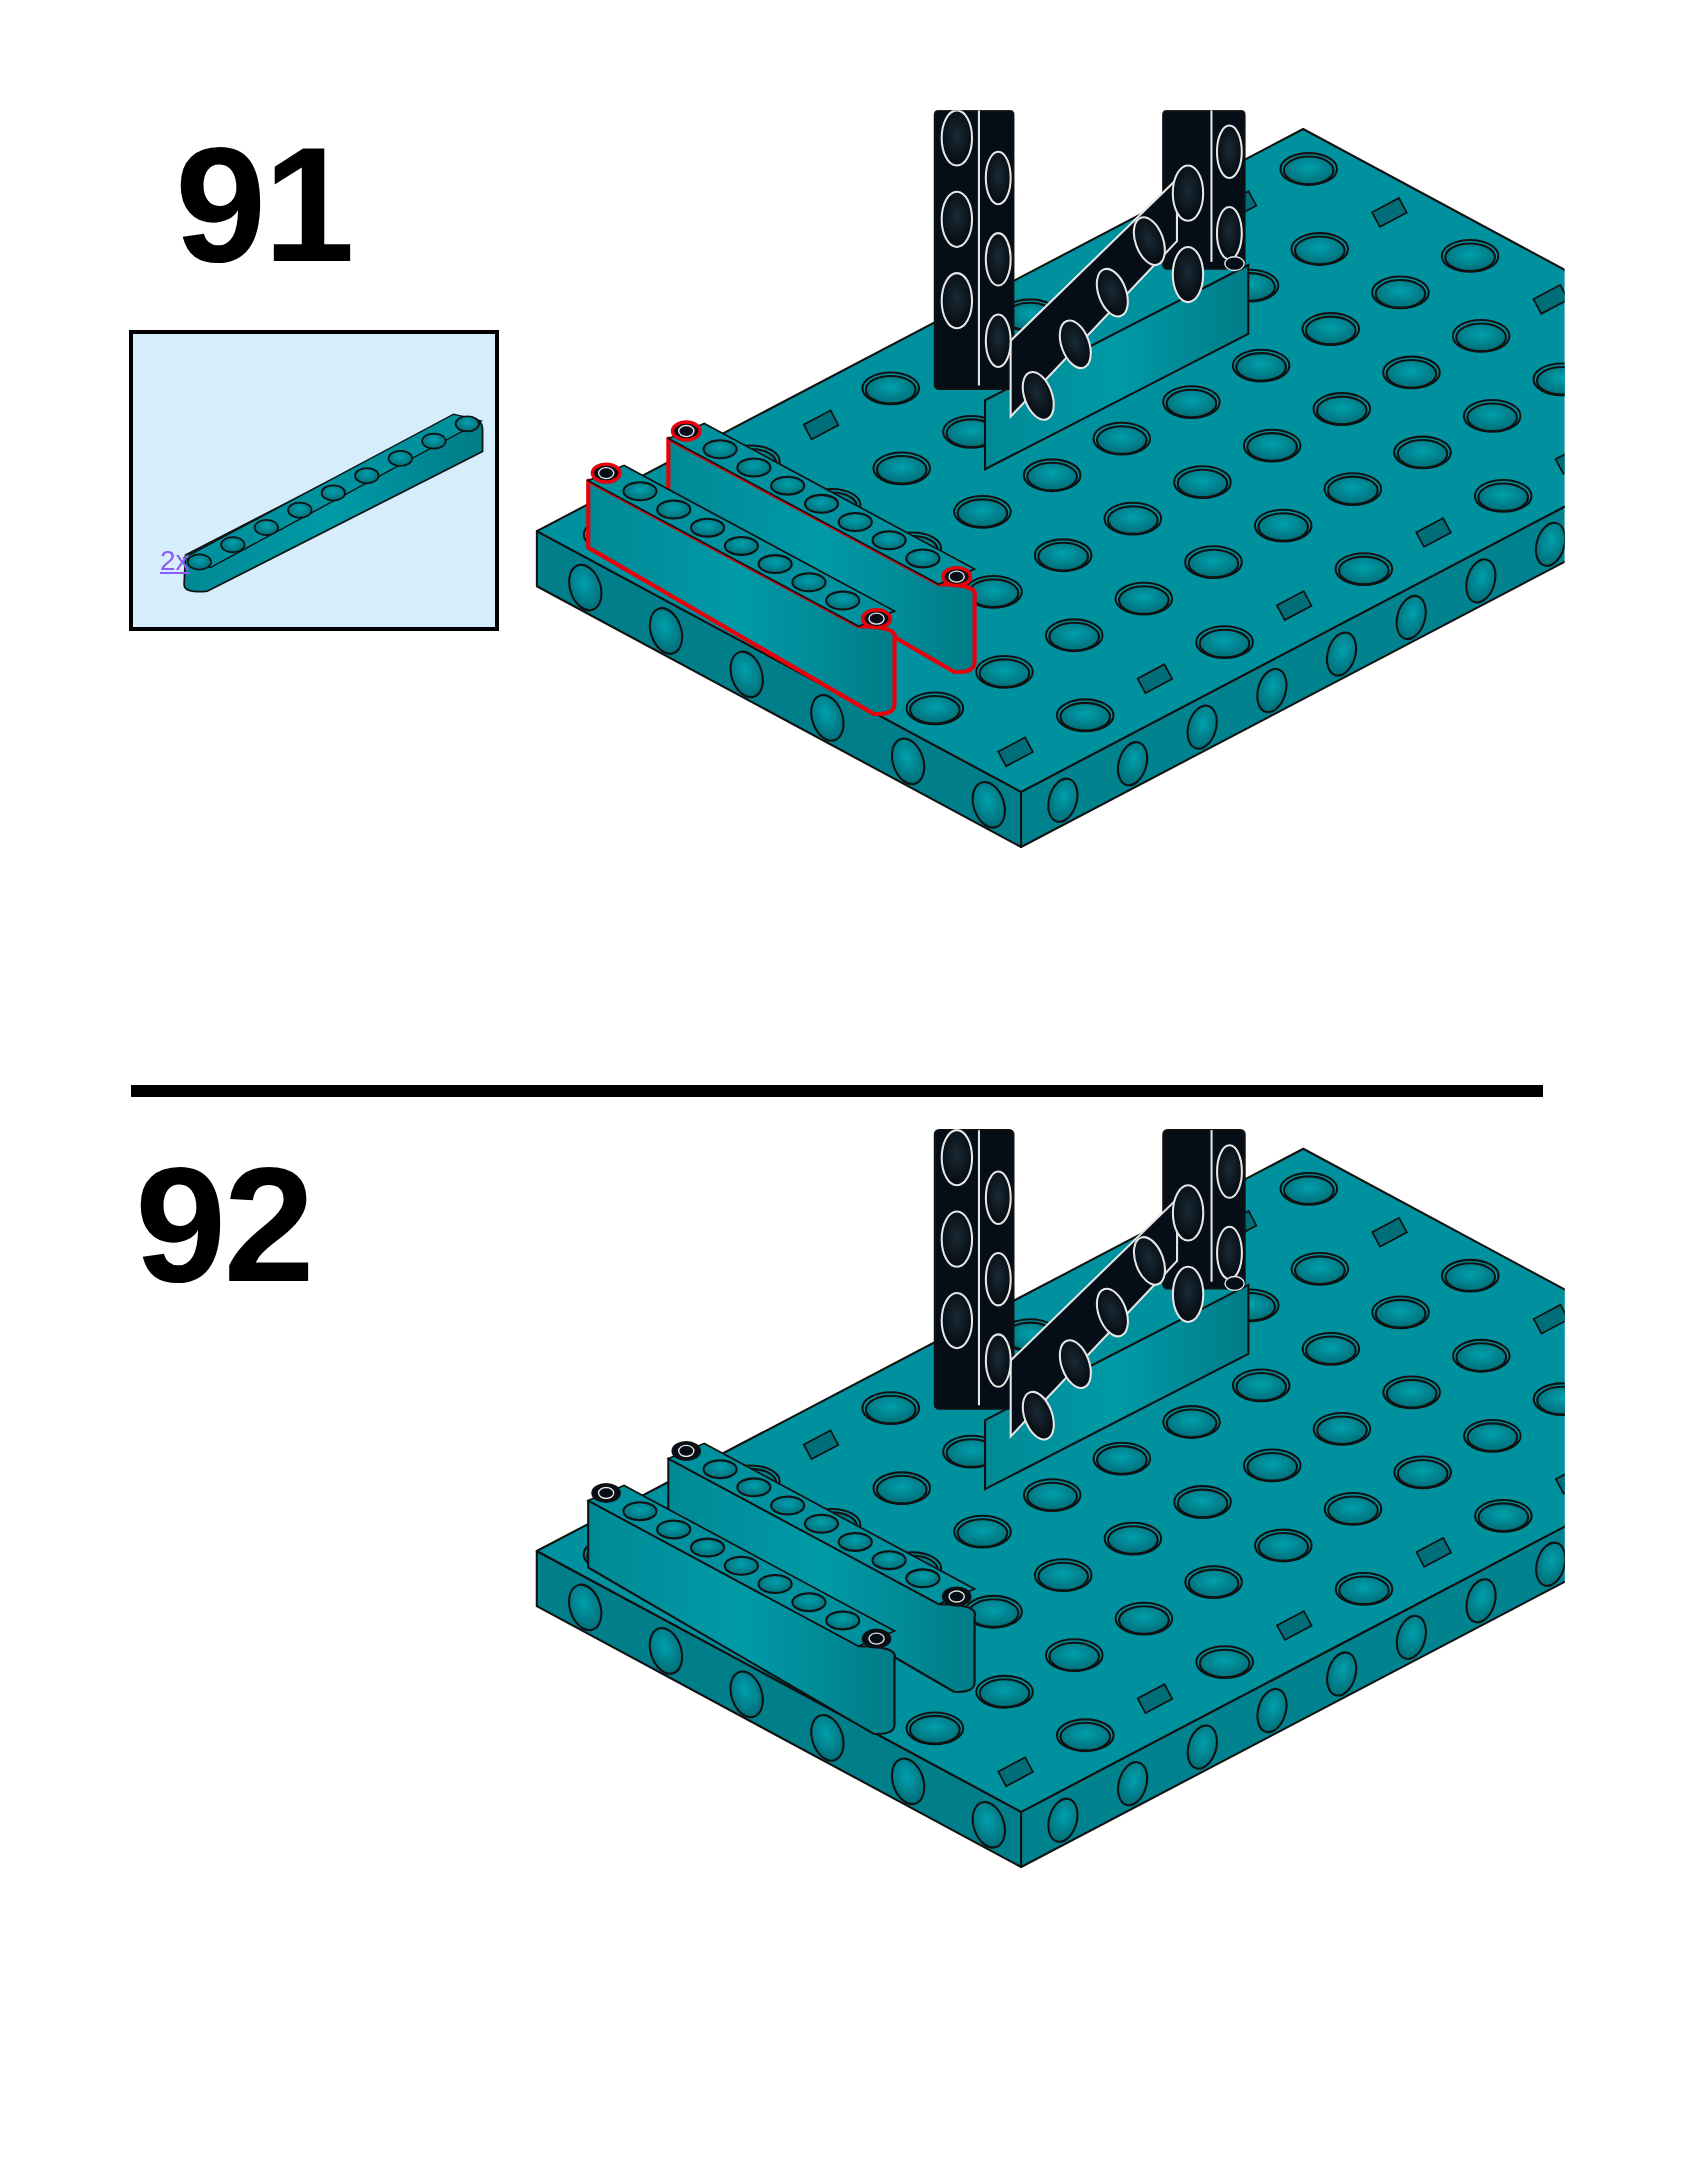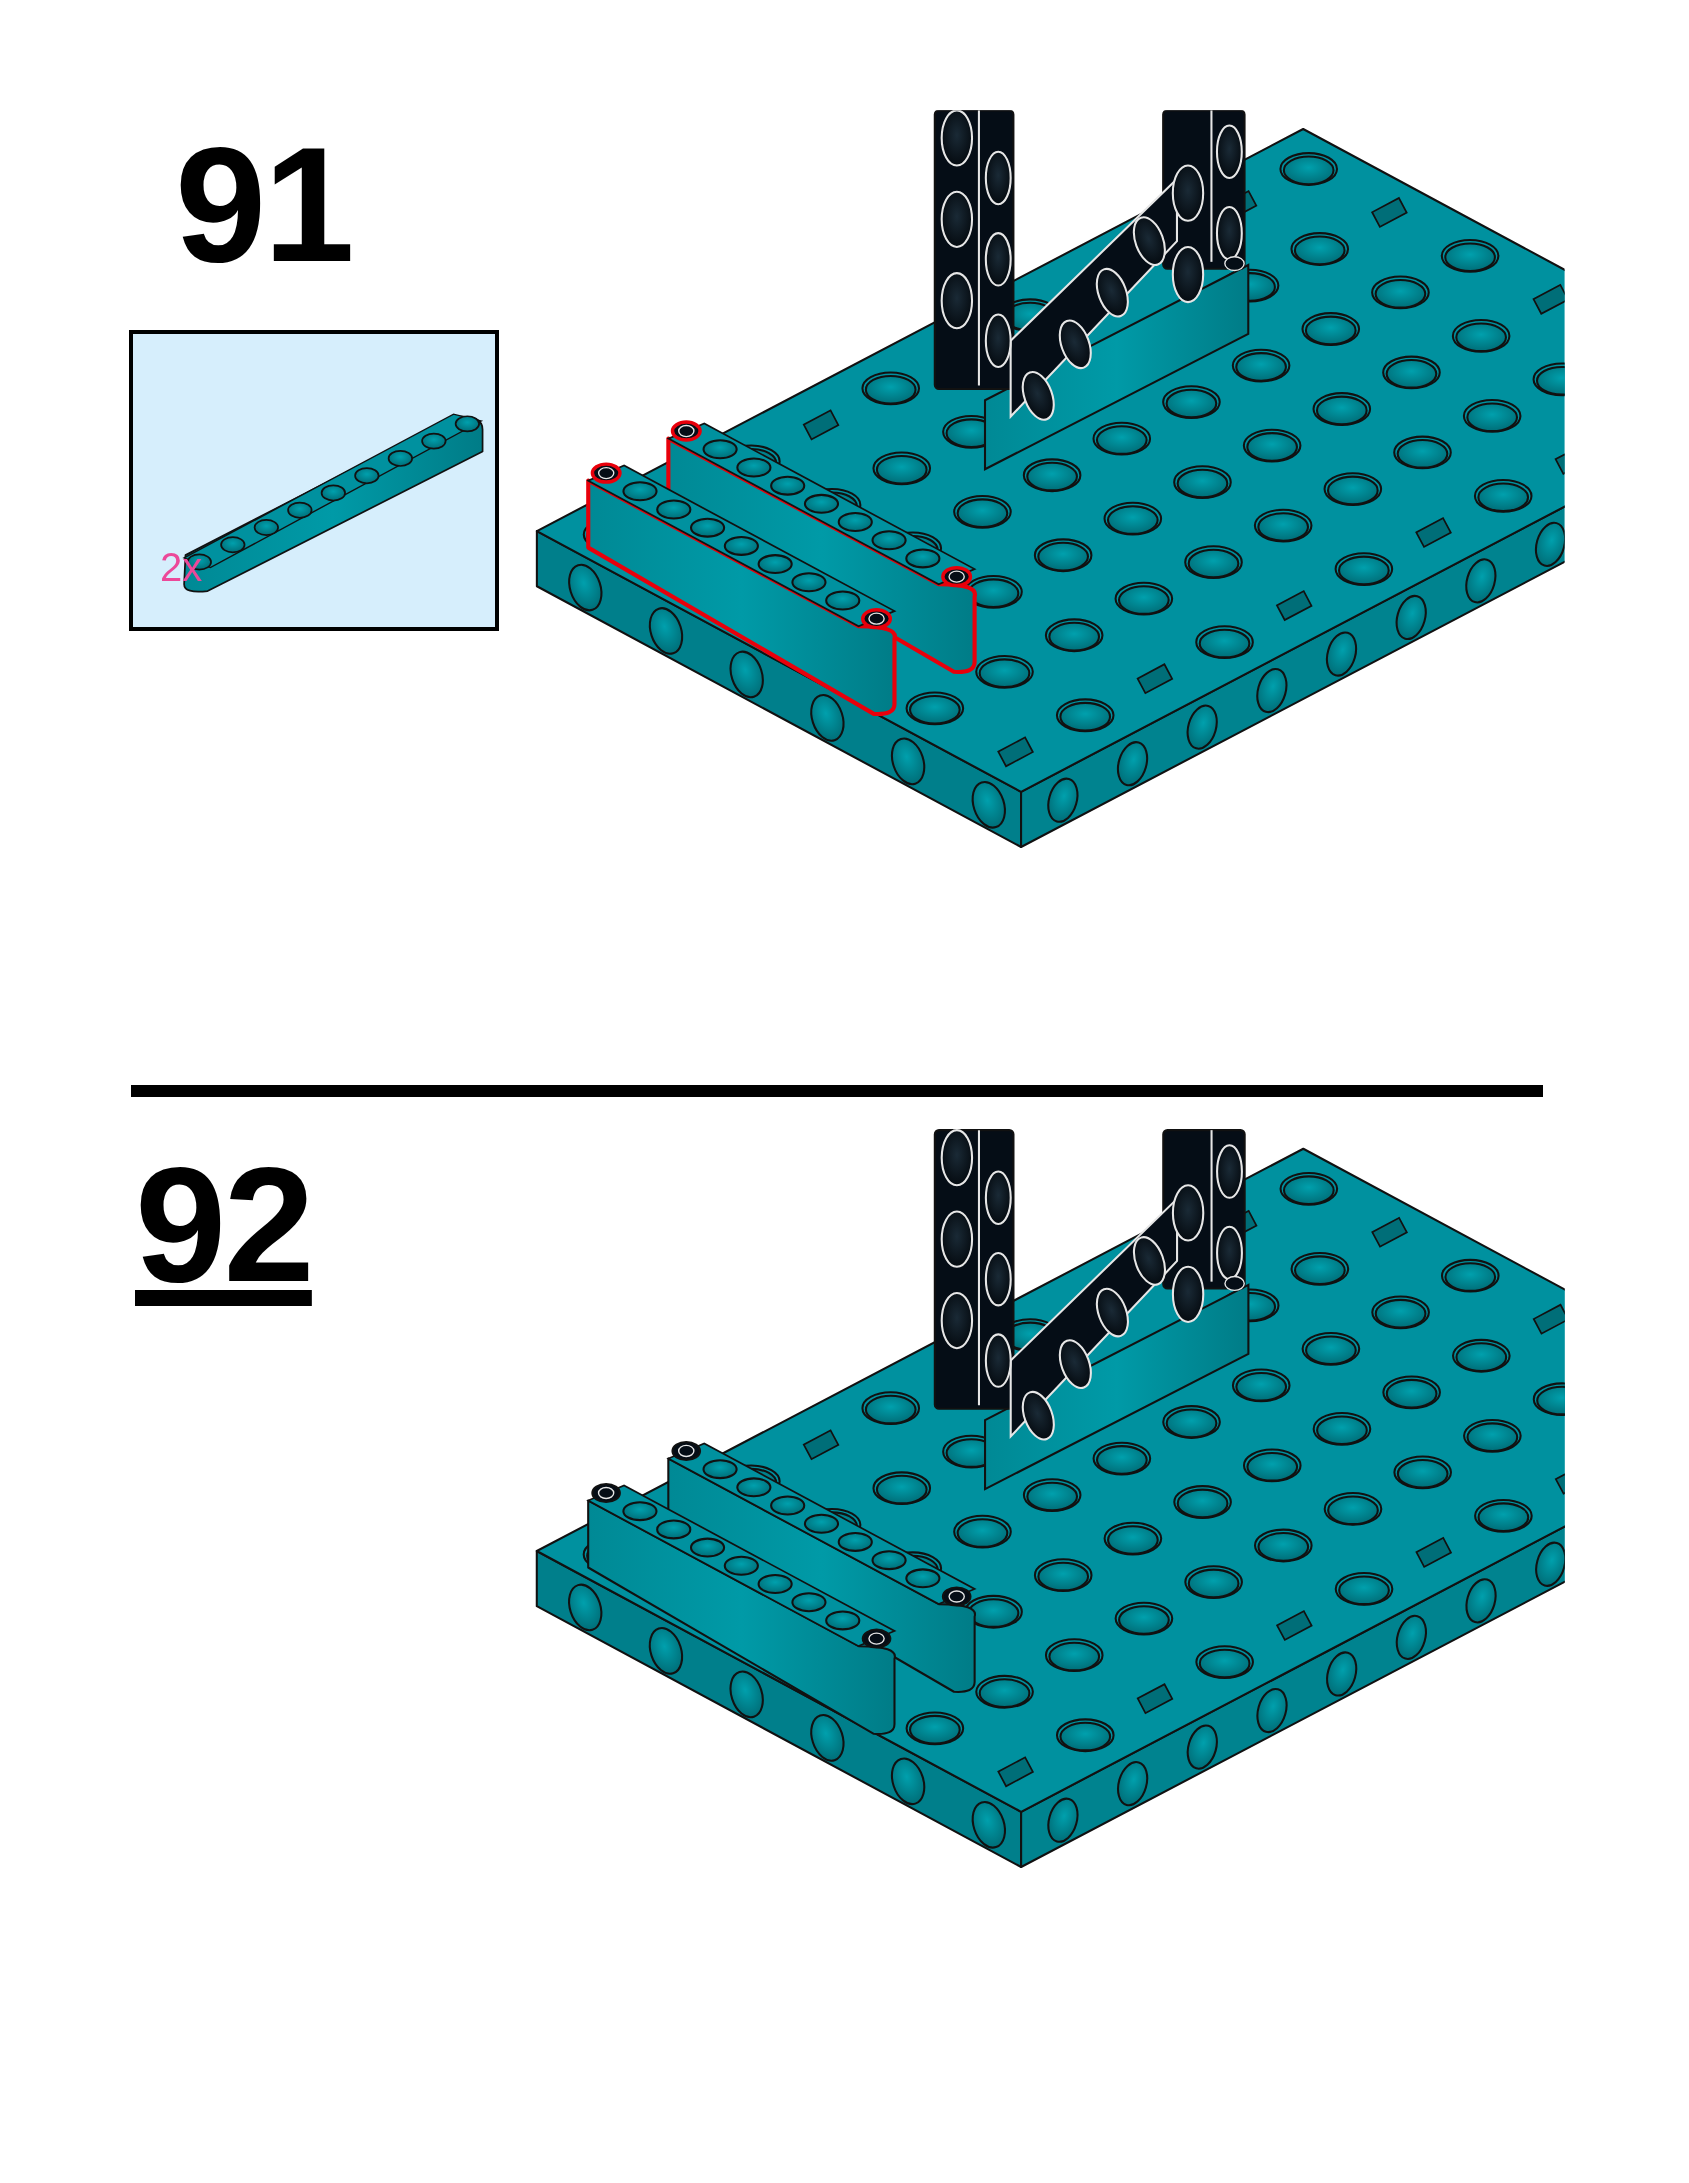--- a/index.html
+++ b/index.html
@@ -1,21 +1,21 @@
 <!DOCTYPE html>
 <html style="font-size:11px"><head>
 <meta charset="utf-8">
 <style>
   html, body { margin: 0; padding: 0; background: #ffffff; }
   body { width: 1689px; height: 2183px; position: relative; overflow: hidden;
          font-family: "Liberation Sans", sans-serif; }
   .step-number { position: absolute; font-family: "Liberation Sans", sans-serif; font-weight: bold;
                  color: #000; font-size: 164px; line-height: 1; letter-spacing: -2.8px; }
   .callout { position: absolute; background: #d6eefc; border: 4.1px solid #000; box-sizing: border-box; }
-  .callout-qty { position: absolute; font-family: "Liberation Sans", sans-serif; font-size: 40px; color: #ec4899; }
+  .callout-qty { position: absolute; font-family: "Liberation Sans", sans-serif; font-size: 28px; color: #8b5cf6; text-decoration: underline; }
   .divider { position: absolute; background: #000; }
   svg.scene { position: absolute; left: 0; top: 0; overflow: visible; }
 </style>
 </head>
 <body>
 
 <div class="step-number" id="sn0" style="left: 135px; top: 123px; margin-left: 40px;">91</div>
 <div class="callout" id="callout0" style="left: 129px; top: 330px; width: 370px; height: 301px;">
   <svg id="callout-svg" width="362" height="293" style="position:absolute;left:0;top:0" viewBox="0 0 524 424">
       <defs>
@@ -259,21 +259,21 @@
         <ellipse cx="1172.4625" cy="844.1875" rx="24" ry="13" fill="url(#s0hole)" stroke="#111111" stroke-width="3"></ellipse>
         <ellipse cx="1221.4562500000002" cy="870.56875" rx="24" ry="13" fill="url(#s0hole)" stroke="#111111" stroke-width="3"></ellipse>
         <ellipse cx="1270.45" cy="896.95" rx="20" ry="13" fill="#050d16" stroke="#e8000b" stroke-width="5"></ellipse>
         <ellipse cx="1270.45" cy="896.95" rx="11" ry="8" fill="none" stroke="#e6e6e6" stroke-width="2"></ellipse>
       </g>
     </g>
   </svg>
 
 <div class="divider" id="divider" style="left: 131px; top: 1085px; width: 1412px; height: 11.7px;"></div>
 
-<div class="step-number" id="sn1" style="left: 135px; top: 1143px; text-decoration: underline;">92</div>
+<div class="step-number" id="sn1" style="left: 135px; top: 1143px;">92</div>
 <svg class="scene" id="scene1" width="1689" height="2183" viewBox="0 0 2448 3164">
     <defs>
       <radialGradient id="s1hole" cx="50%" cy="40%" r="60%">
         <stop offset="0%" stop-color="#00a0ad"></stop>
         <stop offset="100%" stop-color="#006e78"></stop>
       </radialGradient>
       <linearGradient id="s1side" x1="0" y1="0" x2="1" y2="0">
         <stop offset="0%" stop-color="#008995"></stop>
         <stop offset="50%" stop-color="#009aa7"></stop>
         <stop offset="100%" stop-color="#007c87"></stop>

